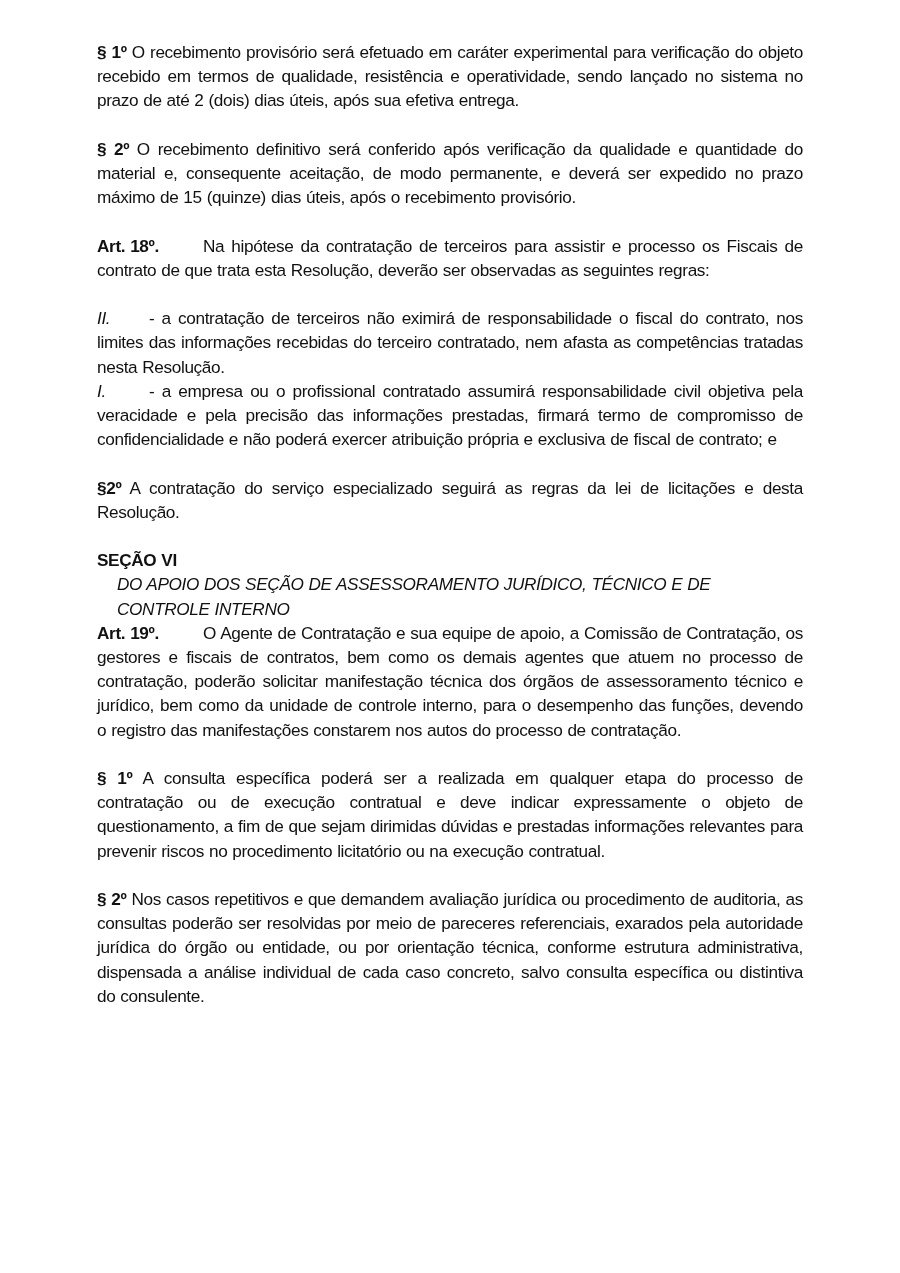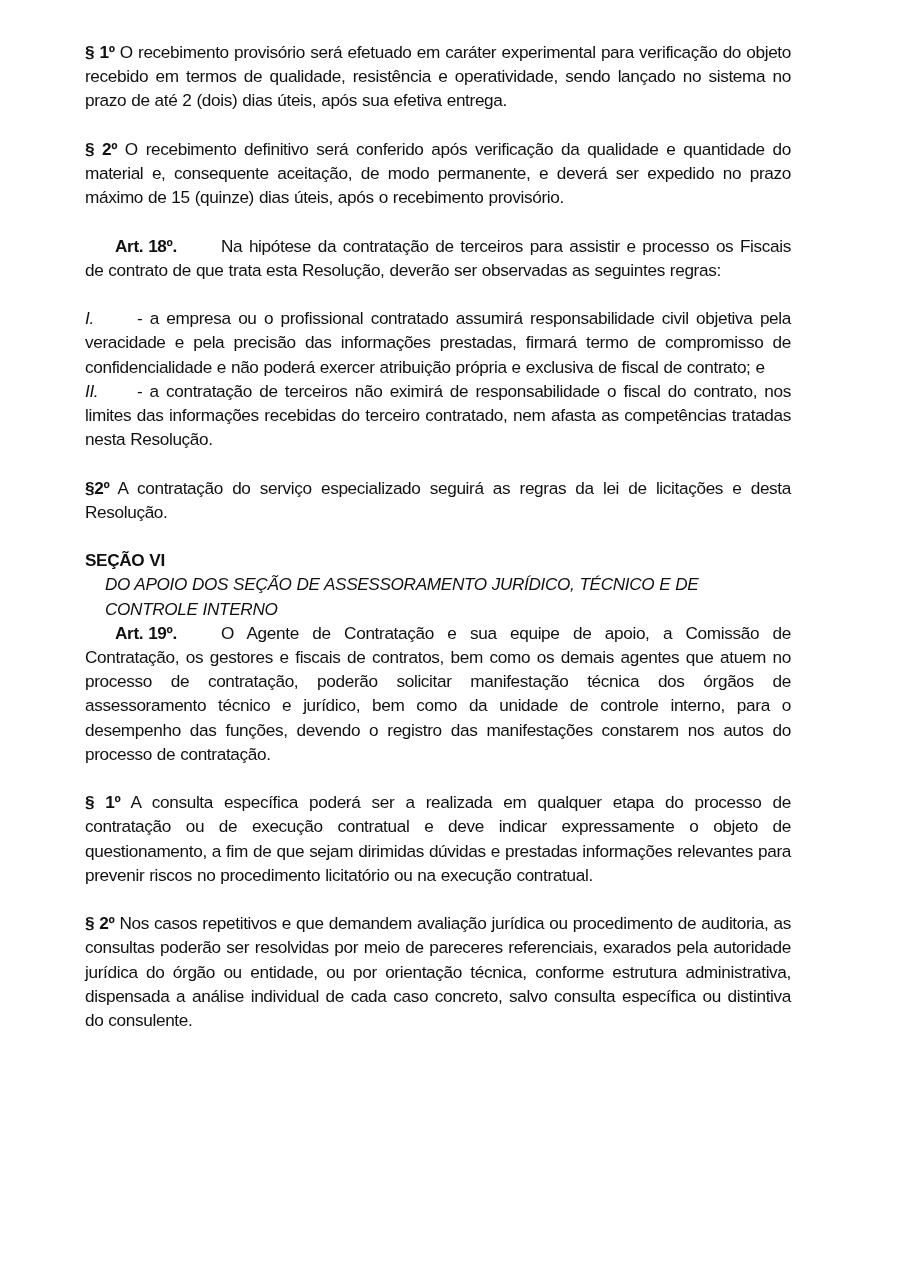--- a/index.html
+++ b/index.html
@@ -1,25 +1,25 @@
 <!DOCTYPE html>
 <html><head>
 <meta charset="utf-8">
 <style>
   html, body { margin: 0; padding: 0; background: #ffffff; }
   body { width: 900px; height: 1273px; position: relative; overflow: hidden; }
   .page {
-    position: absolute; left: 85px; top: 40px; width: 706px;
+    position: absolute; left: 97px; top: 40px; width: 706px;
     font-family: "Liberation Sans", sans-serif;
     font-size: 17.2px; line-height: 24.2px; color: #111111;
   }
   .para { margin: 0; text-align: justify; }
   .gap { height: 24.2px; }
   .b { font-weight: bold; }
-  .art-num { display: inline-block; width: 106px; font-weight: bold; margin-left: 30px; }
+  .art-num { display: inline-block; width: 106px; font-weight: bold; }
   .item-num { display: inline-block; width: 52px; font-style: italic; }
   .center { margin: 0; }
   .section-title { font-weight: bold; }
   .section-sub { font-style: italic; padding: 0 20px; }
   .cond { letter-spacing: -0.35px; word-spacing: 0.5px; }
 </style>
 </head>
 <body>
 
 <div class="page">
@@ -29,23 +29,23 @@
   <div class="gap"></div>
 
   <p class="para cond"><span class="b">§ 2º</span><span> O recebimento definitivo será conferido após verificação da qualidade e quantidade do material e, consequente aceitação, de modo permanente, e deverá ser expedido no prazo máximo de 15 (quinze) dias úteis, após o recebimento provisório.</span></p>
 
   <div class="gap"></div>
 
   <p class="para cond"><span class="art-num">Art. 18º.</span><span>Na hipótese da contratação de terceiros para assistir e processo os Fiscais de contrato de que trata esta Resolução, deverão ser observadas as seguintes regras:</span></p>
 
   <div class="gap"></div>
 
+  <p class="para cond"><span class="item-num">II.</span><span>- a contratação de terceiros não eximirá de responsabilidade o fiscal do contrato, nos limites das informações recebidas do terceiro contratado, nem afasta as competências tratadas nesta Resolução.</span></p>
+
   <p class="para cond"><span class="item-num">I.</span><span>- a empresa ou o profissional contratado assumirá responsabilidade civil objetiva pela veracidade e pela precisão das informações prestadas, firmará termo de compromisso de confidencialidade e não poderá exercer atribuição própria e exclusiva de fiscal de contrato; e</span></p>
-
-  <p class="para cond"><span class="item-num">II.</span><span>- a contratação de terceiros não eximirá de responsabilidade o fiscal do contrato, nos limites das informações recebidas do terceiro contratado, nem afasta as competências tratadas nesta Resolução.</span></p>
 
   <div class="gap"></div>
 
 
   <p class="para cond"><span class="b">§2º</span><span> A contratação do serviço especializado seguirá as regras da lei de licitações e desta Resolução.</span></p>
 
   <div class="gap"></div>
 
   <p class="center section-title cond">SEÇÃO VI</p>
   <p class="center section-sub cond">DO APOIO DOS SEÇÃO DE ASSESSORAMENTO JURÍDICO, TÉCNICO E DE CONTROLE INTERNO</p>

